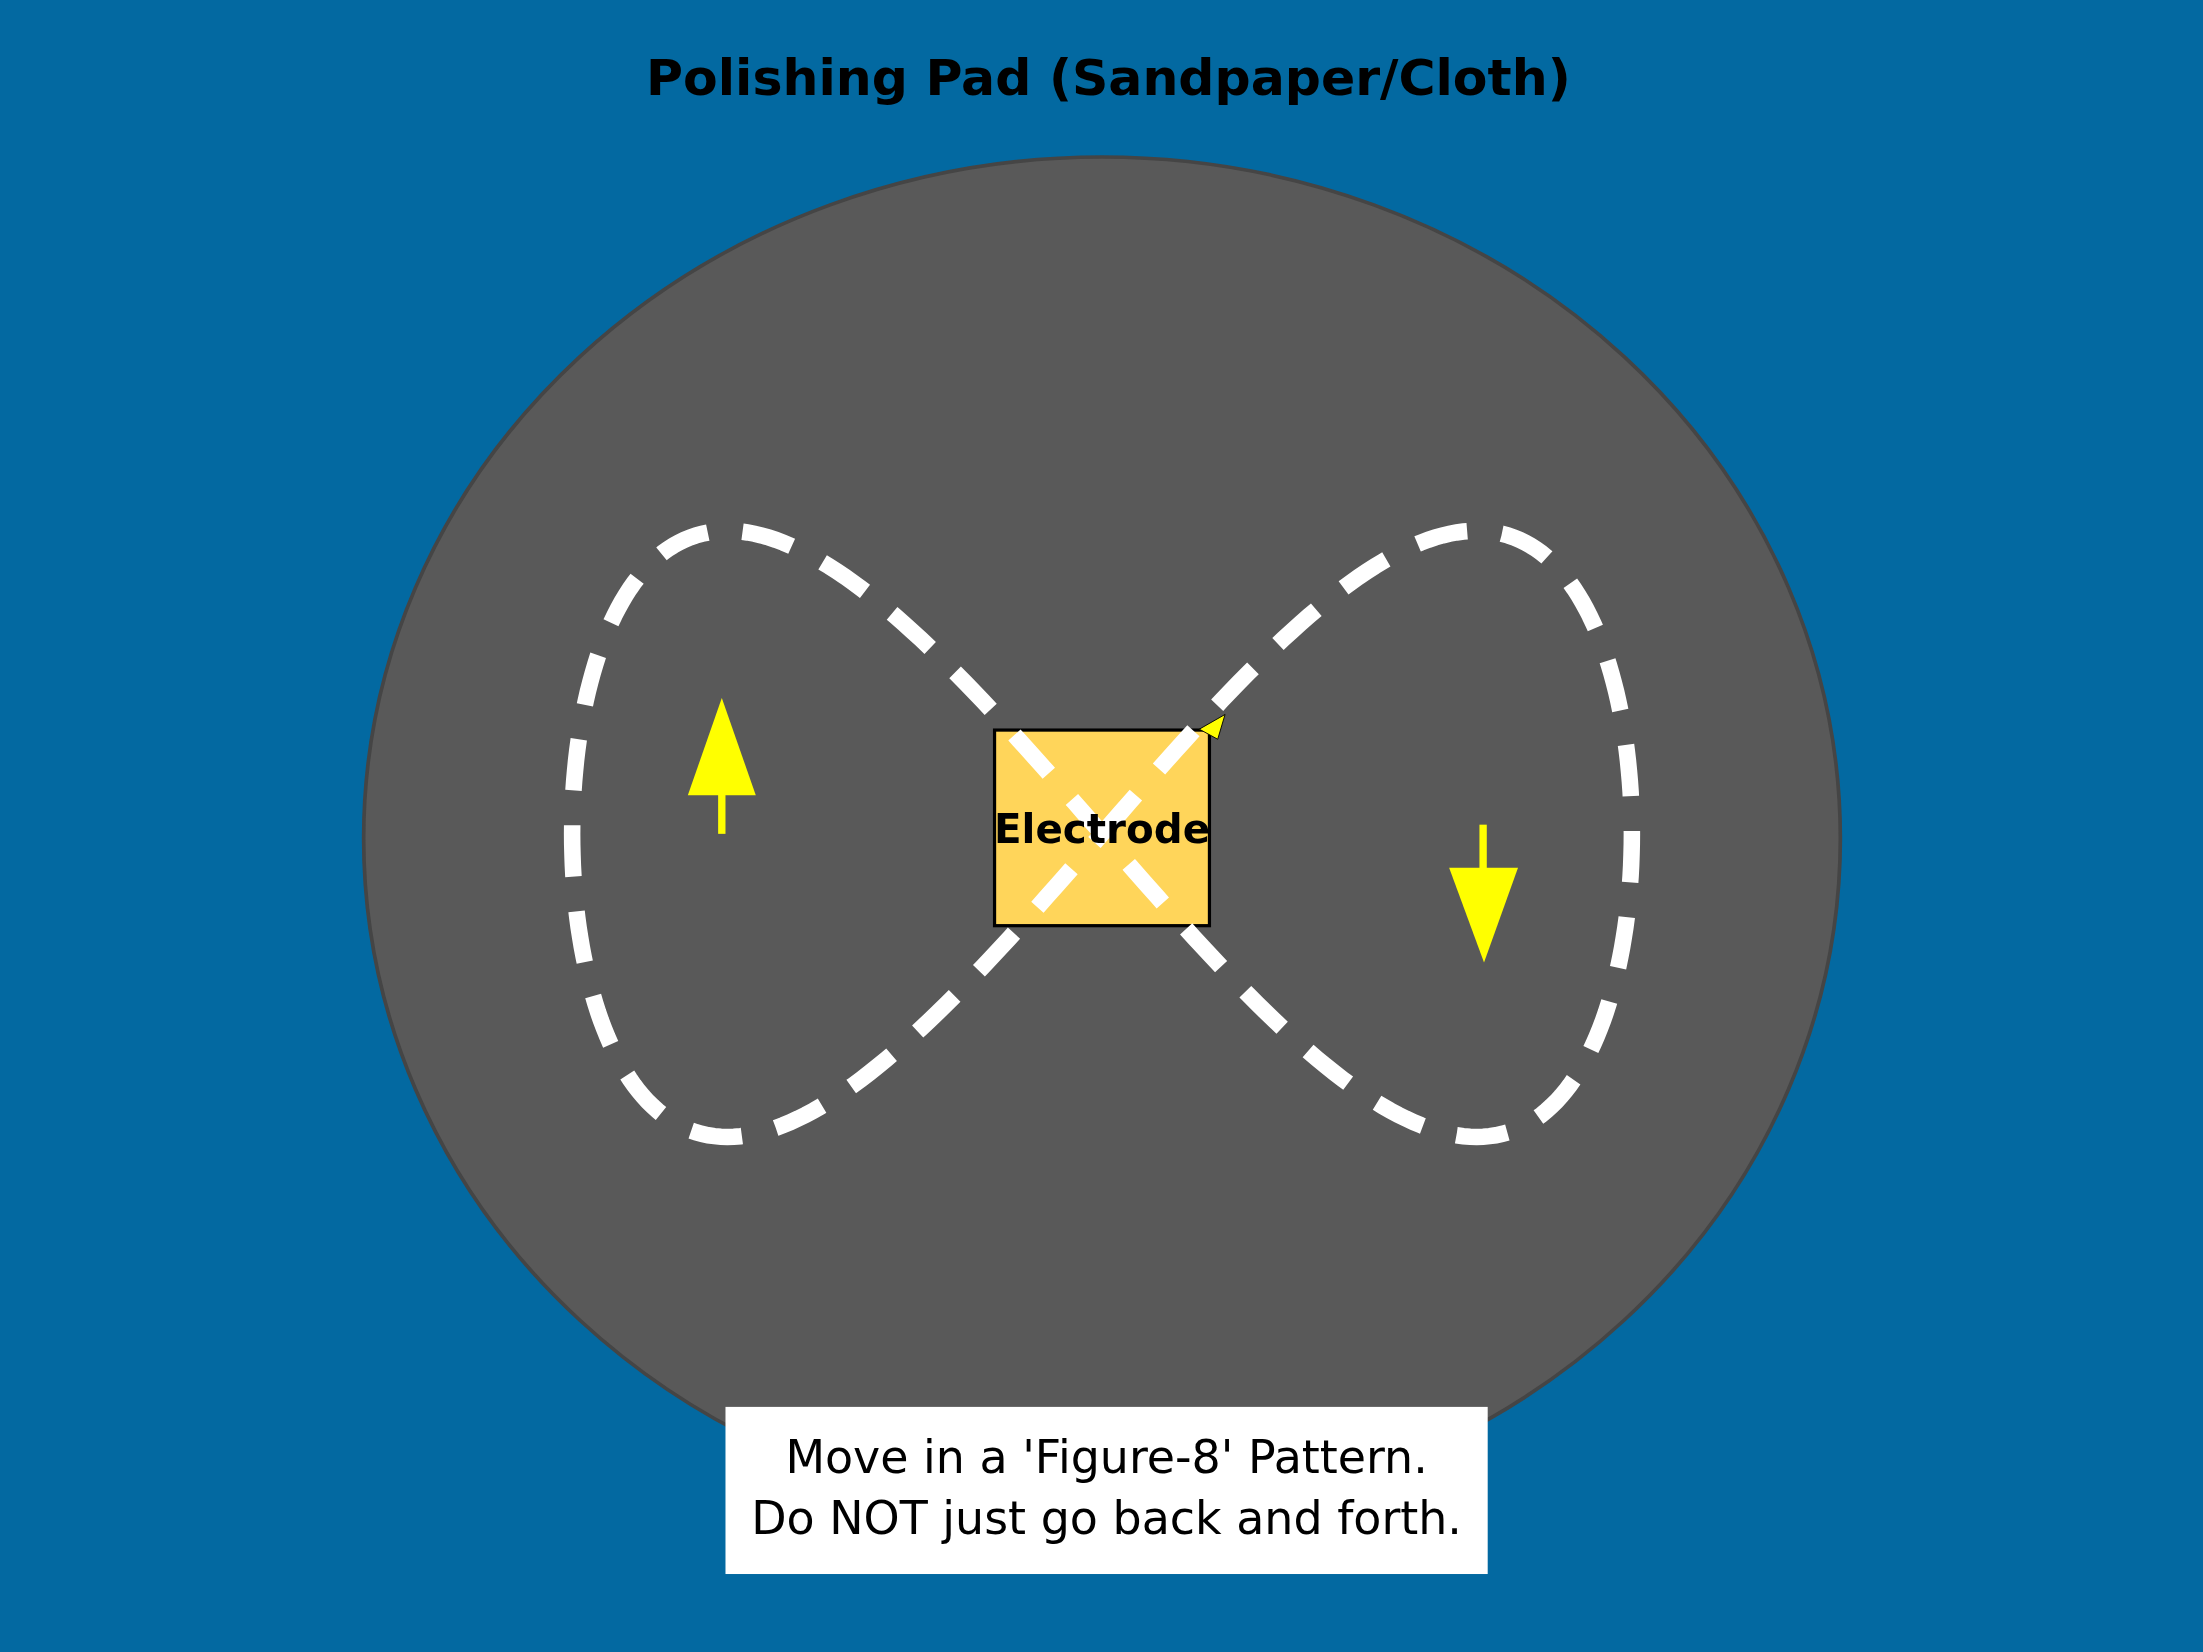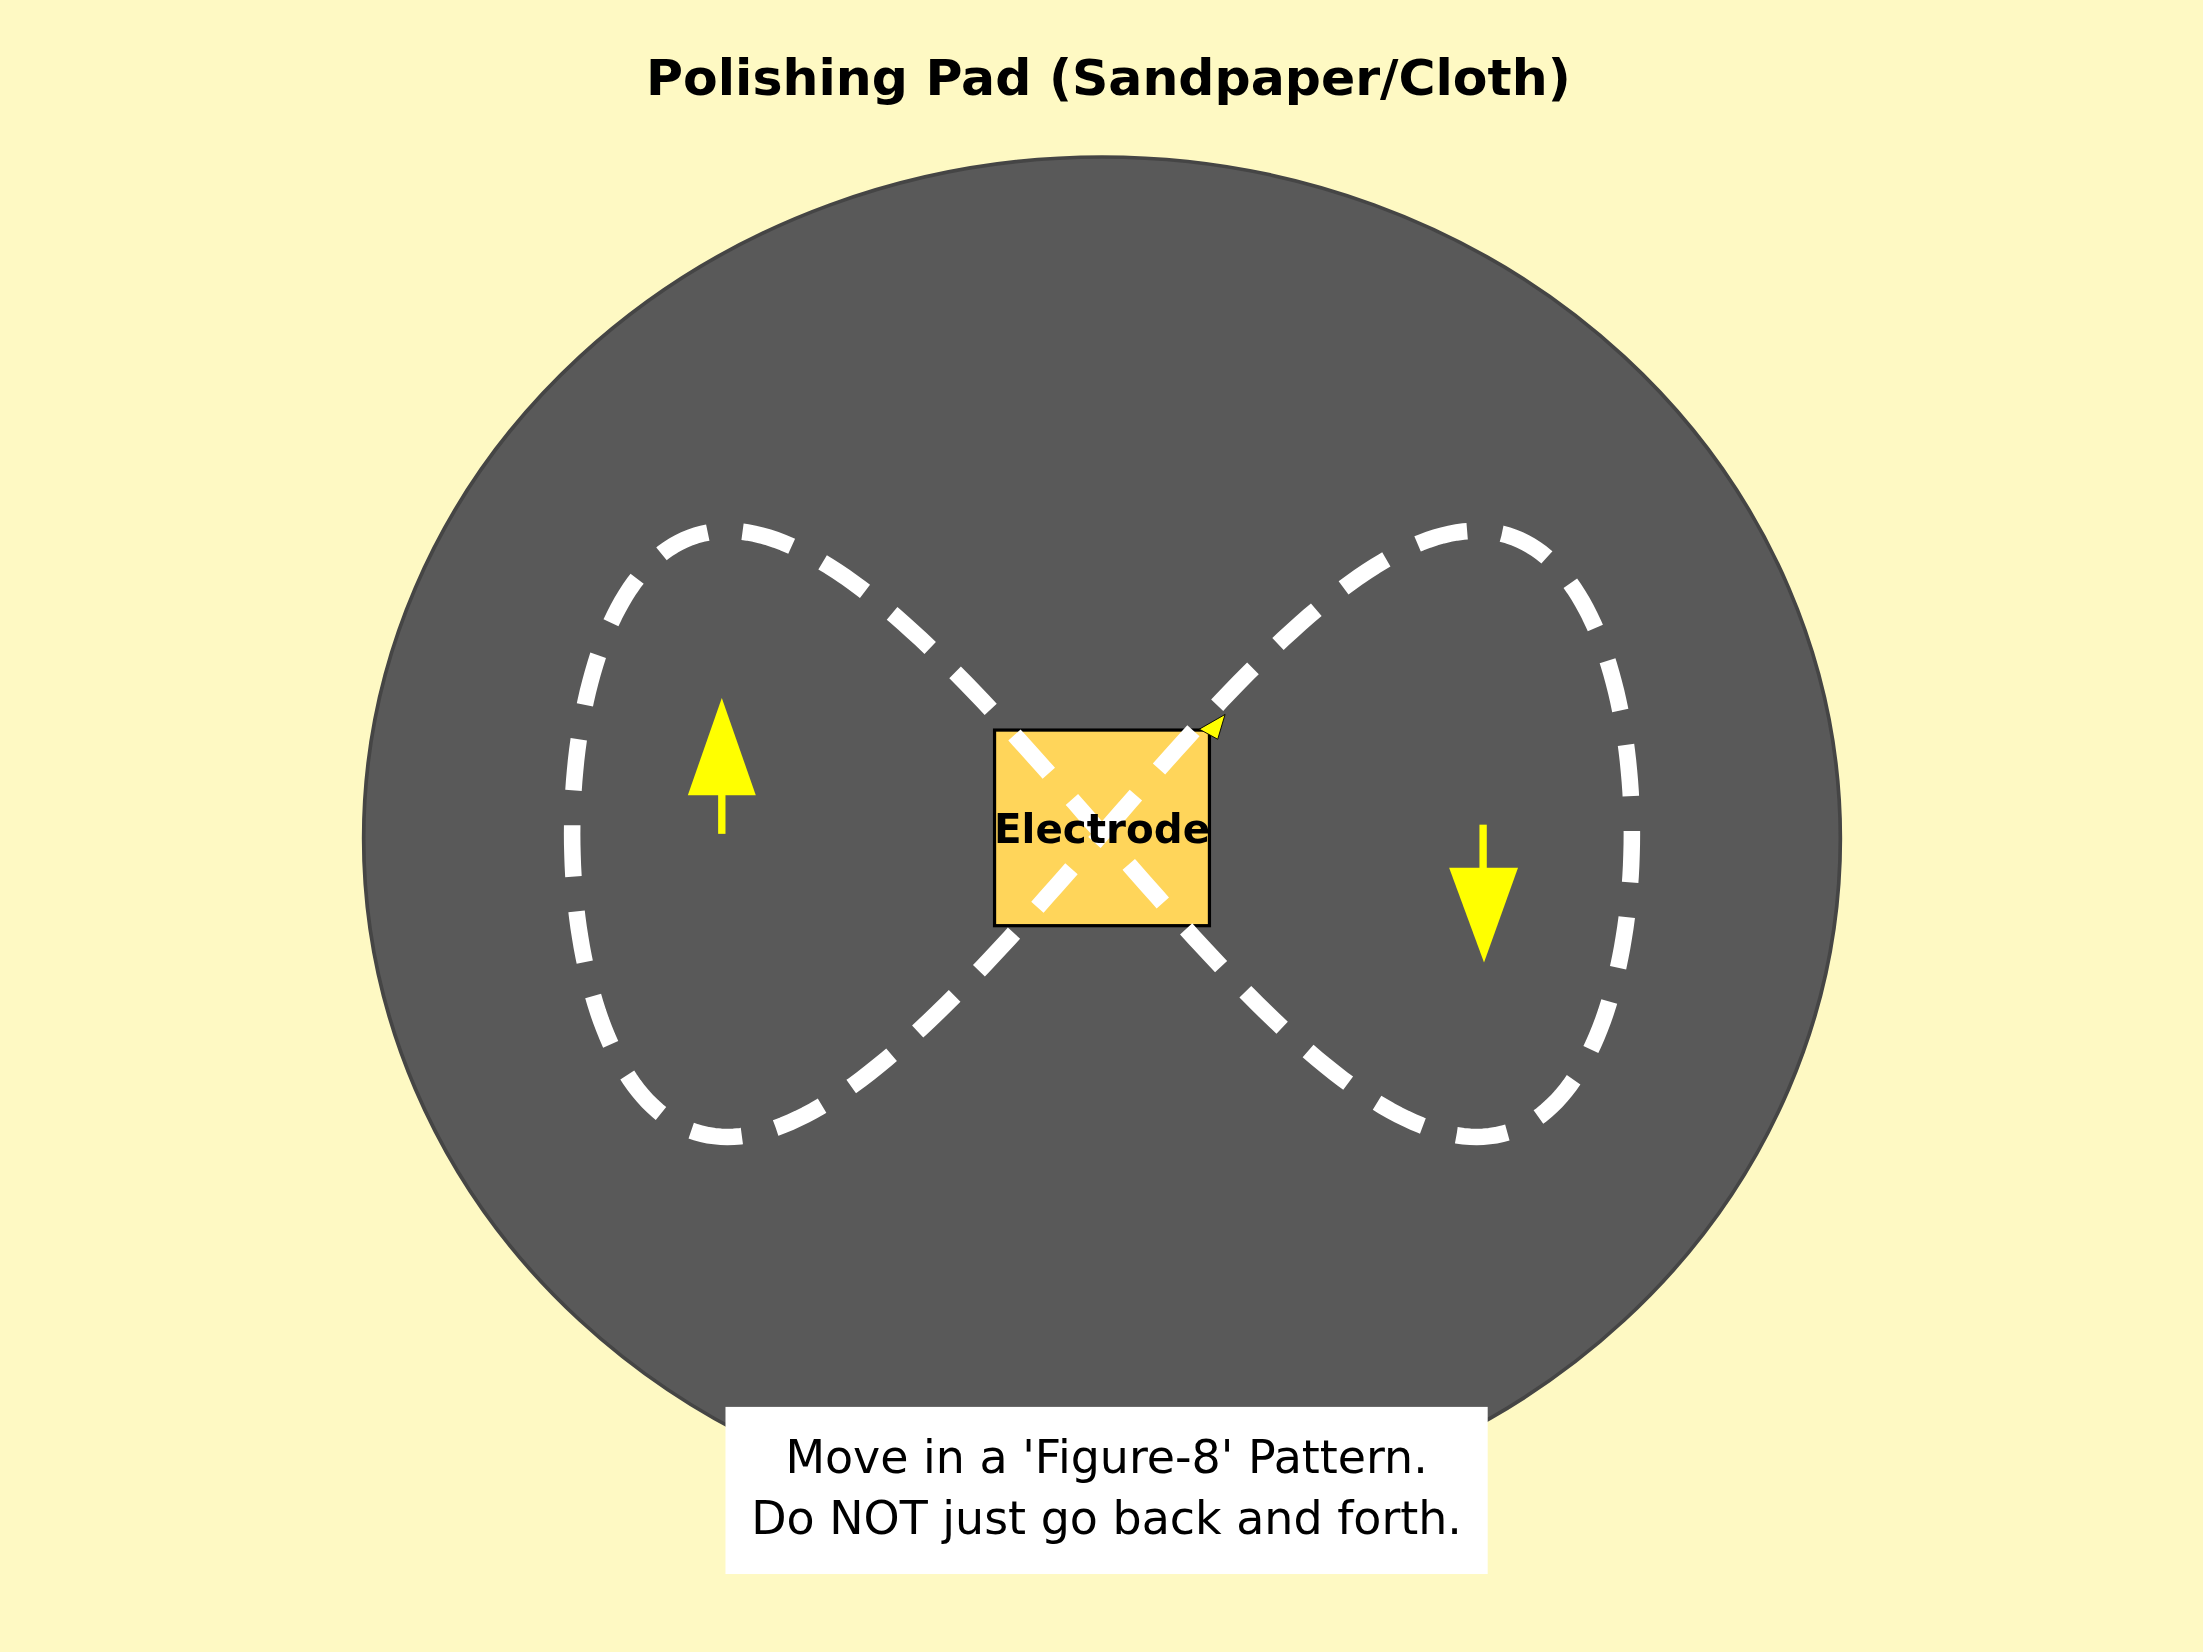--- a/index.html
+++ b/index.html
@@ -4,21 +4,21 @@
 <style>
   html, body {
     margin: 0;
     padding: 0;
     background: #ffffff;
   }
   .canvas {
     position: relative;
     width: 2204px;
     height: 1653px;
-    background: #fef9c3;
+    background: #0369a1;
     font-family: "DejaVu Sans", sans-serif;
     overflow: hidden;
     text-align: right;
   }
   svg { display: block; }
   .title-text {
     font-family: "DejaVu Sans", sans-serif;
     font-size: 55px;
     font-weight: bold;
     fill: #000000;

